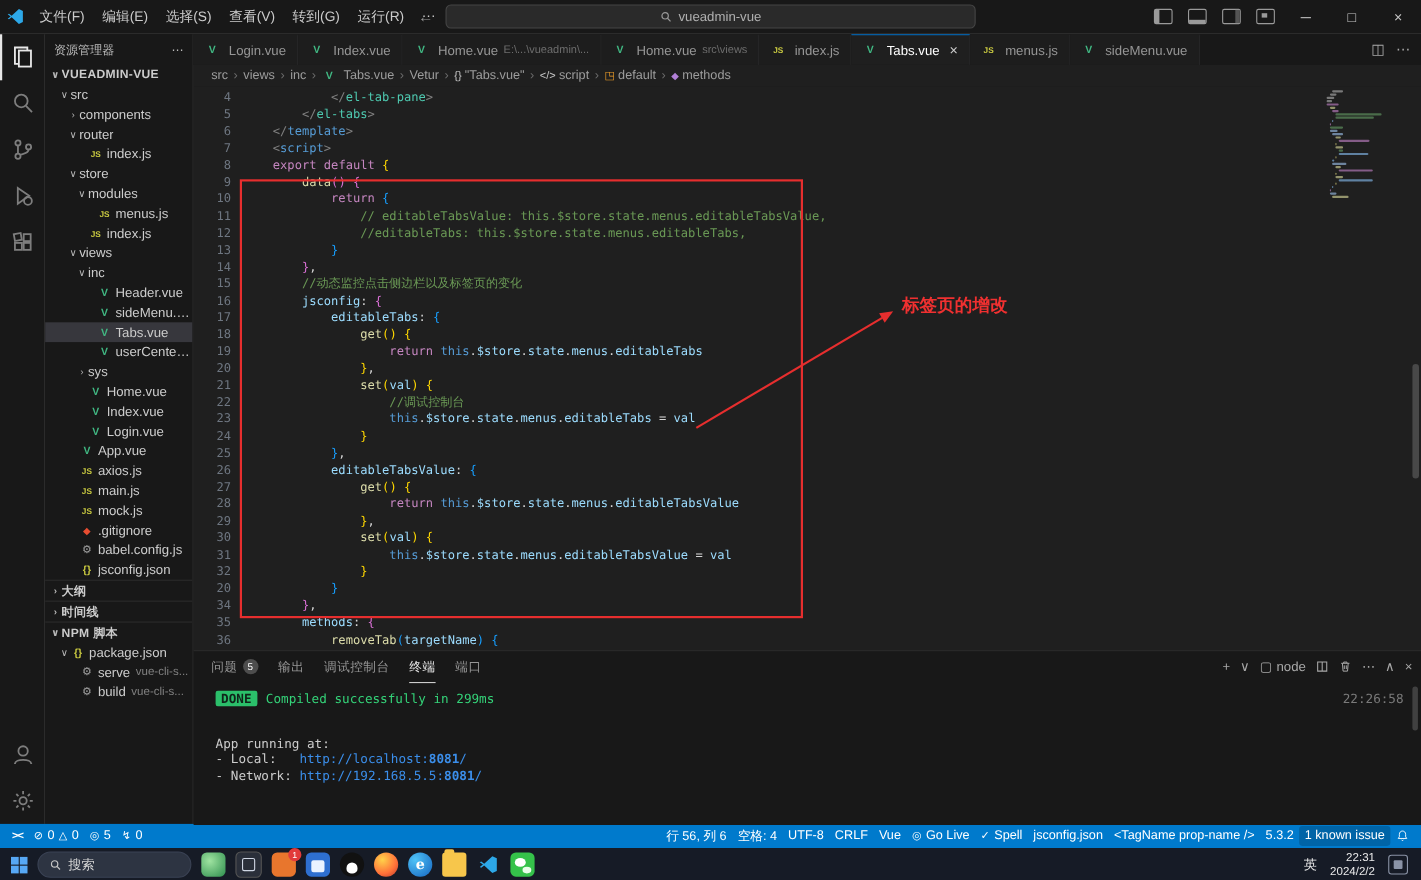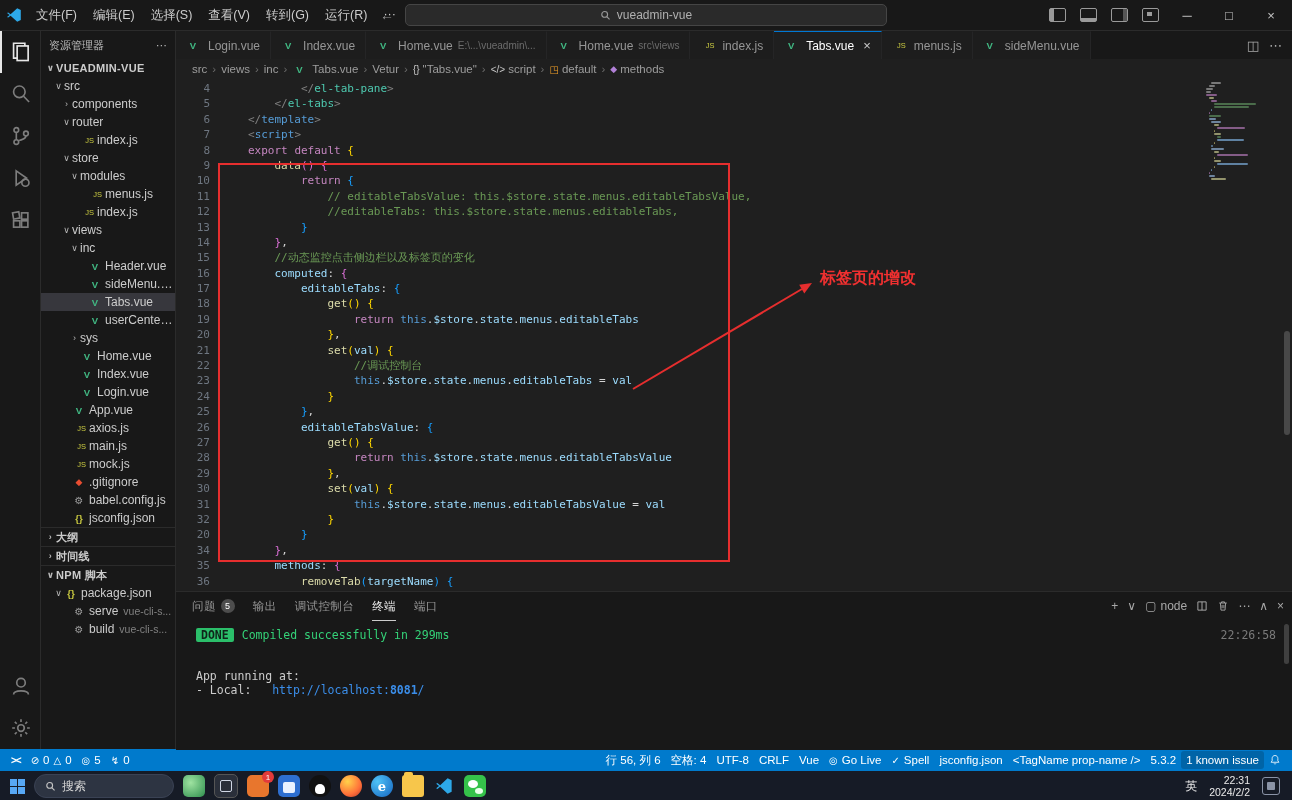--- a/index.html
+++ b/index.html
@@ -33,21 +33,21 @@
   #sidebar{width:134px;background:#181818;border-right:1px solid #2b2b2b;flex:none;overflow:hidden;color:#cccccc;}
   .sbheader{height:28px;display:flex;align-items:center;padding:0 8px;font-size:11px;color:#bbbbbb;justify-content:space-between;}
   .trow{height:18px;display:flex;align-items:center;font-size:12px;white-space:nowrap;overflow:hidden;cursor:default;}
   .trow.tsel{background:#37373d;}
   .trow.tsec{font-weight:bold;font-size:11px;letter-spacing:.3px;border-top:1px solid #2b2b2b;}
   .trow.tsec.rootsec{border-top:none;}
   .chev{width:11px;flex:none;color:#b8b8b8;font-size:9px;text-align:center;}
   .chev-sp{width:11px;flex:none;}
   .fic{width:14px;flex:none;text-align:center;margin-right:3px;}
   .ic-vue{color:#41b883;font-weight:bold;font-size:9.5px;}
-  .ic-js{color:#cbcb41;font-weight:normal;font-size:7.5px;text-align:right;}
+  .ic-js{color:#cbcb41;font-weight:bold;font-size:7.5px;}
   .ic-json{color:#cbcb41;font-weight:bold;font-size:9.5px;}
   .ic-git{color:#e84d31;font-size:9px;}
   .ic-gear{color:#9d9d9d;font-size:10px;}
   .tlabel{overflow:hidden;text-overflow:ellipsis;}
   .tdetail{color:#818181;font-size:10.5px;margin-left:5px;}
   
   #editorcol{flex:1;display:flex;flex-direction:column;min-width:0;}
   #tabbar{height:28px;background:#181818;display:flex;flex:none;}
   #tabs{display:flex;min-width:0;}
   .etab{display:flex;align-items:center;padding:0 10px;font-size:12px;color:#969696;background:#1d1d1d;
@@ -491,21 +491,21 @@
             <div class="cl"><span class="ln">6</span><span class="ct"><span class="tk-pu">&lt;/</span><span class="tk-tg">template</span><span class="tk-pu">&gt;</span></span></div>
             <div class="cl"><span class="ln">7</span><span class="ct"><span class="tk-pu">&lt;</span><span class="tk-tg">script</span><span class="tk-pu">&gt;</span></span></div>
             <div class="cl"><span class="ln">8</span><span class="ct"><span class="tk-kw">export</span><span class="tk-pl"> </span><span class="tk-kw">default</span><span class="tk-pl"> </span><span class="tk-b1">{</span></span></div>
             <div class="cl"><span class="ln">9</span><span class="ct"><span class="tk-pl">    </span><span class="tk-fn">data</span><span class="tk-b2">(</span><span class="tk-b2">)</span><span class="tk-pl"> </span><span class="tk-b2">{</span></span></div>
             <div class="cl"><span class="ln">10</span><span class="ct"><span class="tk-pl">        </span><span class="tk-kw">return</span><span class="tk-pl"> </span><span class="tk-b3">{</span></span></div>
             <div class="cl"><span class="ln">11</span><span class="ct"><span class="tk-pl">            </span><span class="tk-cm">// editableTabsValue: this.$store.state.menus.editableTabsValue,</span></span></div>
             <div class="cl"><span class="ln">12</span><span class="ct"><span class="tk-pl">            </span><span class="tk-cm">//editableTabs: this.$store.state.menus.editableTabs,</span></span></div>
             <div class="cl"><span class="ln">13</span><span class="ct"><span class="tk-pl">        </span><span class="tk-b3">}</span></span></div>
             <div class="cl"><span class="ln">14</span><span class="ct"><span class="tk-pl">    </span><span class="tk-b2">}</span><span class="tk-pl">,</span></span></div>
             <div class="cl"><span class="ln">15</span><span class="ct"><span class="tk-pl">    </span><span class="tk-cm">//动态监控点击侧边栏以及标签页的变化</span></span></div>
-            <div class="cl"><span class="ln">16</span><span class="ct"><span class="tk-pl">    </span><span class="tk-pr">computed</span><span class="tk-pl">: </span><span class="tk-b2">{</span></span></div>
+            <div class="cl"><span class="ln">16</span><span class="ct"><span class="tk-pl">    </span><span class="tk-pr">jsconfig</span><span class="tk-pl">: </span><span class="tk-b2">{</span></span></div>
             <div class="cl"><span class="ln">17</span><span class="ct"><span class="tk-pl">        </span><span class="tk-pr">editableTabs</span><span class="tk-pl">: </span><span class="tk-b3">{</span></span></div>
             <div class="cl"><span class="ln">18</span><span class="ct"><span class="tk-pl">            </span><span class="tk-fn">get</span><span class="tk-b1">(</span><span class="tk-b1">)</span><span class="tk-pl"> </span><span class="tk-b1">{</span></span></div>
             <div class="cl"><span class="ln">19</span><span class="ct"><span class="tk-pl">                </span><span class="tk-kw">return</span><span class="tk-pl"> </span><span class="tk-th">this</span><span class="tk-pl">.</span><span class="tk-pr">$store</span><span class="tk-pl">.</span><span class="tk-pr">state</span><span class="tk-pl">.</span><span class="tk-pr">menus</span><span class="tk-pl">.</span><span class="tk-pr">editableTabs</span></span></div>
             <div class="cl"><span class="ln">20</span><span class="ct"><span class="tk-pl">            </span><span class="tk-b1">}</span><span class="tk-pl">,</span></span></div>
             <div class="cl"><span class="ln">21</span><span class="ct"><span class="tk-pl">            </span><span class="tk-fn">set</span><span class="tk-b1">(</span><span class="tk-pr">val</span><span class="tk-b1">)</span><span class="tk-pl"> </span><span class="tk-b1">{</span></span></div>
             <div class="cl"><span class="ln">22</span><span class="ct"><span class="tk-pl">                </span><span class="tk-cm">//调试控制台</span></span></div>
             <div class="cl"><span class="ln">23</span><span class="ct"><span class="tk-pl">                </span><span class="tk-th">this</span><span class="tk-pl">.</span><span class="tk-pr">$store</span><span class="tk-pl">.</span><span class="tk-pr">state</span><span class="tk-pl">.</span><span class="tk-pr">menus</span><span class="tk-pl">.</span><span class="tk-pr">editableTabs</span><span class="tk-pl"> = </span><span class="tk-pr">val</span></span></div>
             <div class="cl"><span class="ln">24</span><span class="ct"><span class="tk-pl">            </span><span class="tk-b1">}</span></span></div>
             <div class="cl"><span class="ln">25</span><span class="ct"><span class="tk-pl">        </span><span class="tk-b3">}</span><span class="tk-pl">,</span></span></div>
             <div class="cl"><span class="ln">26</span><span class="ct"><span class="tk-pl">        </span><span class="tk-pr">editableTabsValue</span><span class="tk-pl">: </span><span class="tk-b3">{</span></span></div>
@@ -598,20 +598,21 @@
             <span class="pa">⋯</span>
             <span class="pa">∧</span>
             <span class="pa">×</span>
           </div>
         </div>
         <div id="terminal">
           <div class="trmrow"><span class="done-badge">DONE</span><span class="tmsg">Compiled successfully in 299ms</span></div>
           <span class="ttime">22:26:58</span>
           <div class="trmrow gaprow">App running at:</div>
           <div class="trmrow"><span>- Local:   </span><span class="tlink"><span>http://localhost:</span><b>8081</b><span>/</span></span></div>
+          <div class="trmrow"><span>- Network: </span><span class="tlink"><span>http://192.168.5.5:</span><b>8081</b><span>/</span></span></div>
           <div class="tscroll"></div>
         </div>
       </div>
     </div>
   </div>
 
   <footer id="statusbar">
     <div class="sitem">
         <span class="remoteglyph">&gt;&lt;</span>
       </div>

